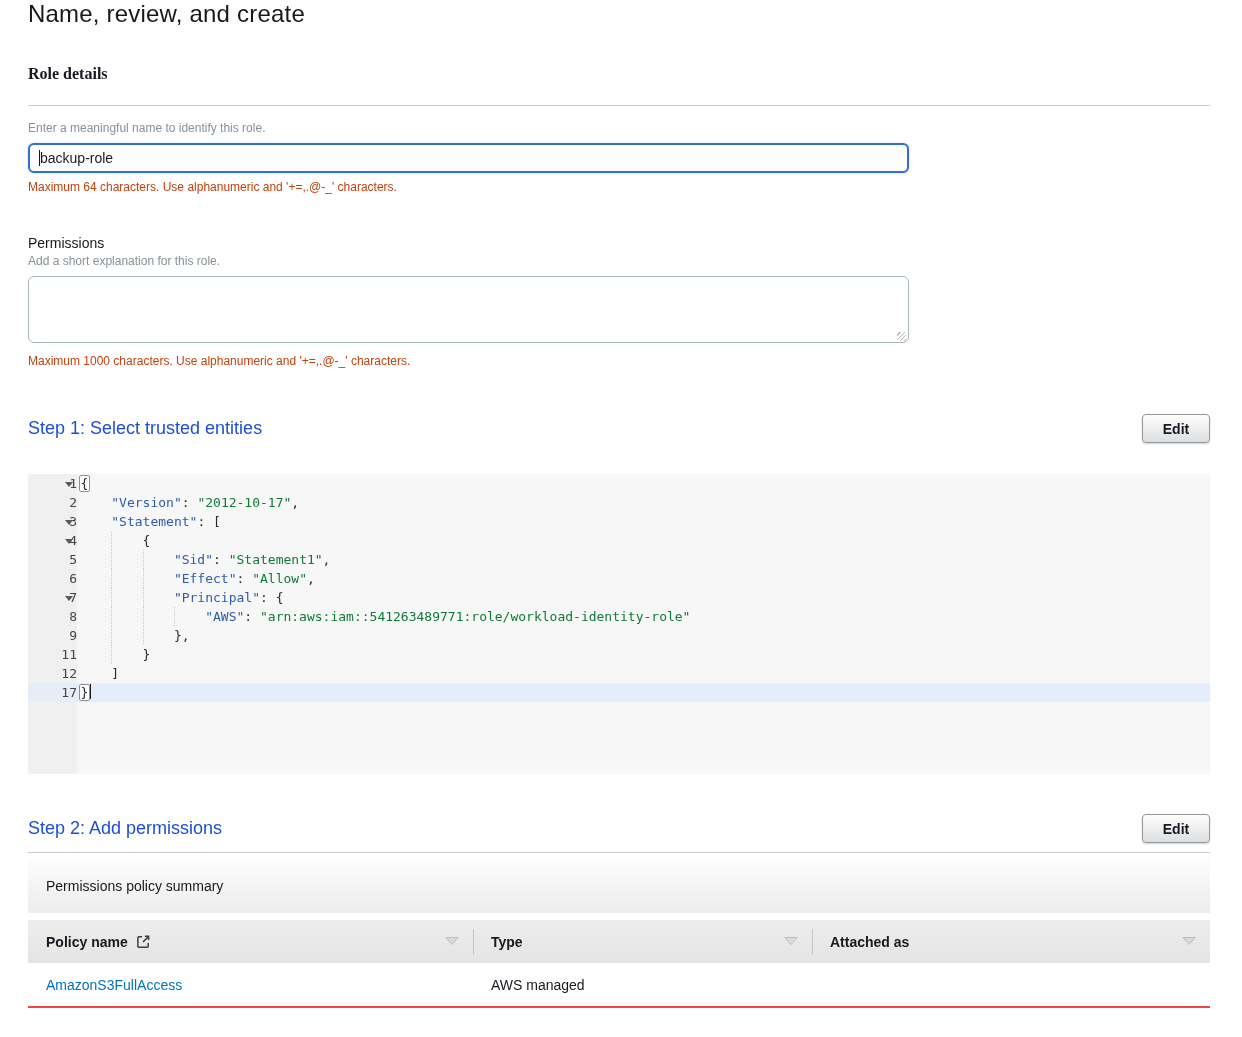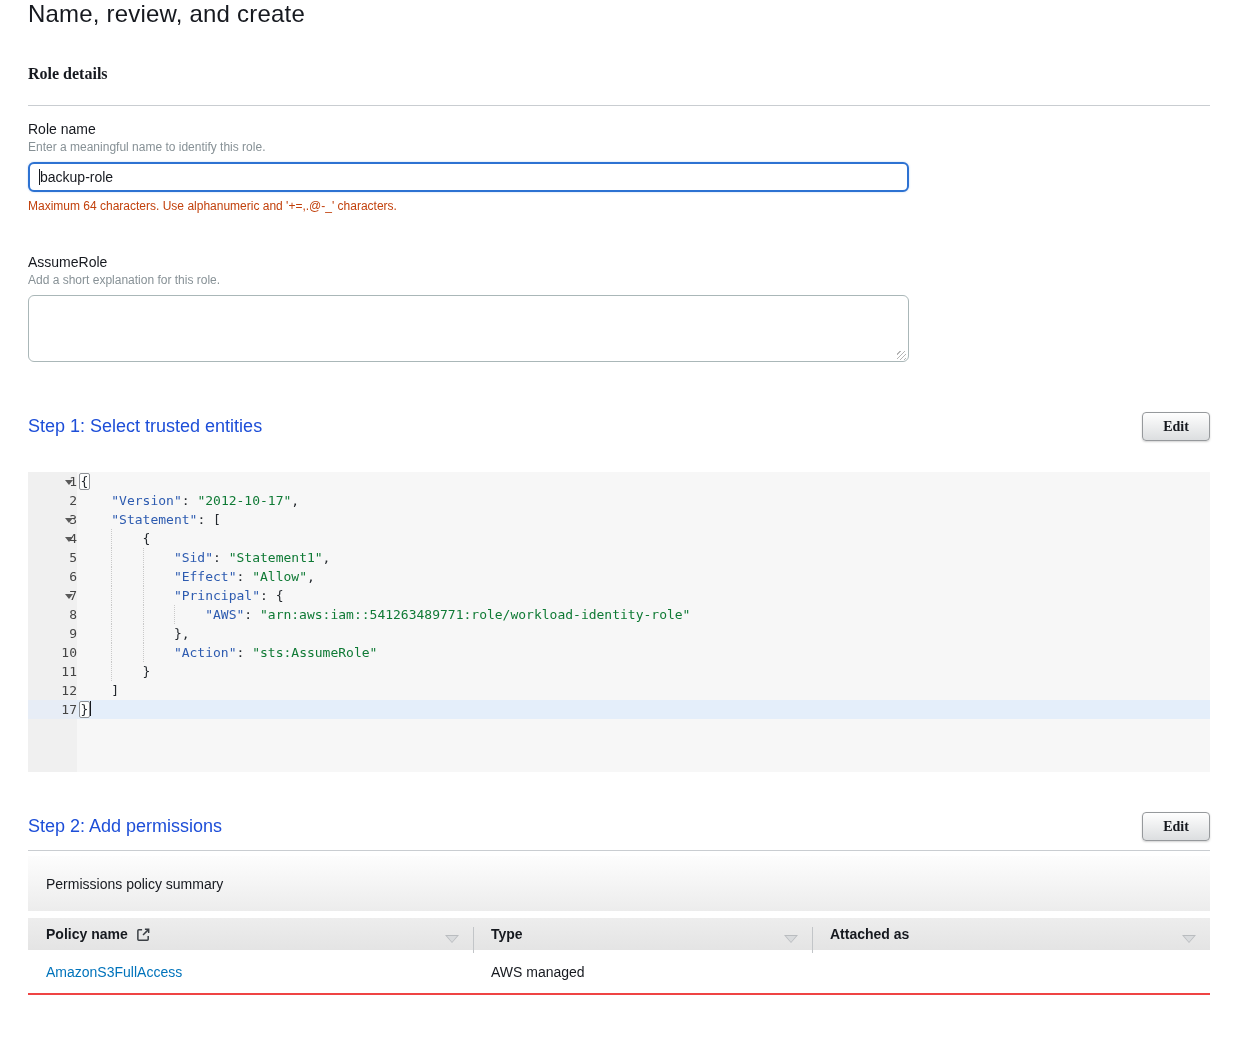--- a/index.html
+++ b/index.html
@@ -55,21 +55,21 @@
   }
 
   .step-row { display: flex; justify-content: space-between; align-items: flex-start; }
   .step1-row { margin-top: 46px; }
   .step2-row { margin-top: 40px; }
   .step-heading { font-size: 18px; font-weight: 400; color: #1d4ed8; padding-top: 4px; }
   button.edit-btn {
     width: 68px; height: 29px;
     border: 1px solid #96999c; border-radius: 4px;
     background: linear-gradient(180deg, #fefefe, #dcdee0);
-    font-family: Liberation Serif, serif;
+    font-family: Liberation Sans, sans-serif;
     font-size: 14px; font-weight: 700; color: #16191f;
     box-shadow: 0 1px 2px rgba(0,0,0,0.18);
     cursor: pointer;
   }
 
   
   .editor {
     margin-top: 31px; height: 300px; width: 1182px;
     background: #f7f7f7; overflow: hidden;
     font-family: "DejaVu Sans Mono", monospace;
@@ -108,21 +108,21 @@
     vertical-align: -2px; animation: blink 1.1s steps(1) infinite; }
 
   
   .panel-header {
     margin-top: 5px; height: 55px; width: 1182px;
     background: linear-gradient(180deg, #fdfdfd 0%, #ececec 100%);
     display: flex; align-items: center; padding-left: 18px;
     font-size: 14px; color: #16191f;
   }
   .perm-table { width: 1182px; margin-top: 7px; font-size: 14px; }
-  .t-header { display: flex; height: 32px;
+  .t-header { display: flex; height: 43px;
     background: linear-gradient(180deg, #ededed, #e4e4e4);
   }
   .t-hcell {
     display: flex; align-items: center; padding-left: 18px;
     font-weight: 700; color: #16191f; position: relative;
   }
   .t-hcell.c1 { width: 445px; }
   .t-hcell.c2 { width: 339px; }
   .t-hcell.c3 { width: 398px; border-radius: 8px; }
   .t-hcell.c2::before, .t-hcell.c3::before {
@@ -154,36 +154,36 @@
 <body>
 
 <div class="container">
 
   <h1 class="page-title">Name, review, and create</h1>
 
   <h2 class="section-heading">Role details</h2>
   <hr class="hr">
 
   <div class="field">
-    <div class="field-label">Role name</div>
     <div class="field-hint">Enter a meaningful name to identify this role.</div>
     <div class="input-wrap">
       <input class="text-input" type="text" value="backup-role" style="">
       <span class="caret"></span>
     </div>
     <div class="field-constraint">Maximum 64 characters. Use alphanumeric and '+=,.@-_' characters.</div>
   </div>
 
   <div class="desc-field">
-    <div class="field-label">AssumeRole</div>
+    <div class="field-label">Permissions</div>
     <div class="field-hint">Add a short explanation for this role.</div>
     <div class="textarea-wrap">
       <textarea class="text-area" style=""></textarea>
       <div class="resize-handle"></div>
     </div>
+    <div class="field-constraint">Maximum 1000 characters. Use alphanumeric and '+=,.@-_' characters.</div>
   </div>
 
   <div class="step-row step1-row">
     <div class="step-heading">Step 1: Select trusted entities</div>
     <button class="edit-btn">Edit</button>
   </div>
 
   <div class="editor" id="code-editor">
       <div class="ed-line">
         <div class="ed-gutter"><span class="ed-num">1</span><span class="fold-arrow"></span></div>
@@ -213,24 +213,20 @@
         <div class="ed-gutter"><span class="ed-num">7</span><span class="fold-arrow"></span></div>
         <div class="ed-code"><span class="ig">&nbsp;</span><span class="ig g">&nbsp;</span><span class="ig g">&nbsp;</span><span class="tok-key">"Principal"</span><span class="tok-p">: {</span></div>
       </div>
       <div class="ed-line">
         <div class="ed-gutter"><span class="ed-num">8</span></div>
         <div class="ed-code"><span class="ig">&nbsp;</span><span class="ig g">&nbsp;</span><span class="ig g">&nbsp;</span><span class="ig g">&nbsp;</span><span class="tok-key">"AWS"</span><span class="tok-p">: </span><span class="tok-str">"arn:aws:iam::541263489771:role/workload-identity-role"</span></div>
       </div>
       <div class="ed-line">
         <div class="ed-gutter"><span class="ed-num">9</span></div>
         <div class="ed-code"><span class="ig">&nbsp;</span><span class="ig g">&nbsp;</span><span class="ig g">&nbsp;</span><span class="tok-p">},</span></div>
-      </div>
-      <div class="ed-line">
-        <div class="ed-gutter"><span class="ed-num">10</span></div>
-        <div class="ed-code"><span class="ig">&nbsp;</span><span class="ig g">&nbsp;</span><span class="ig g">&nbsp;</span><span class="tok-key">"Action"</span><span class="tok-p">: </span><span class="tok-str">"sts:AssumeRole"</span></div>
       </div>
       <div class="ed-line">
         <div class="ed-gutter"><span class="ed-num">11</span></div>
         <div class="ed-code"><span class="ig">&nbsp;</span><span class="ig g">&nbsp;</span><span class="tok-p">}</span></div>
       </div>
       <div class="ed-line">
         <div class="ed-gutter"><span class="ed-num">12</span></div>
         <div class="ed-code"><span class="ig">&nbsp;</span><span class="tok-p">]</span></div>
       </div>
       <div class="ed-line active">

